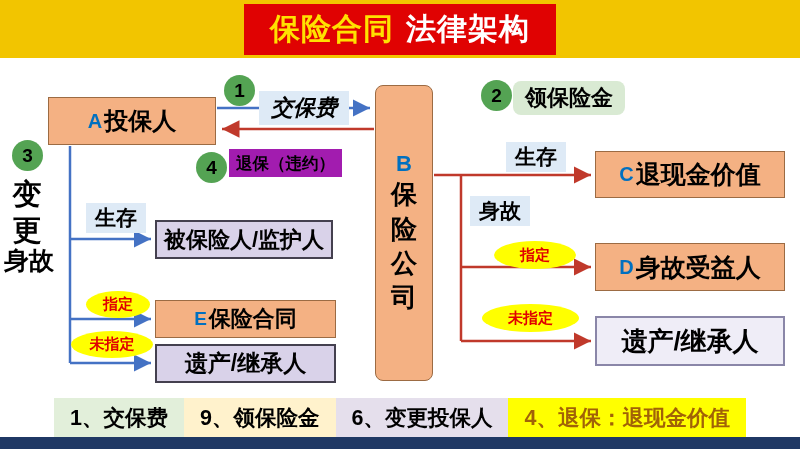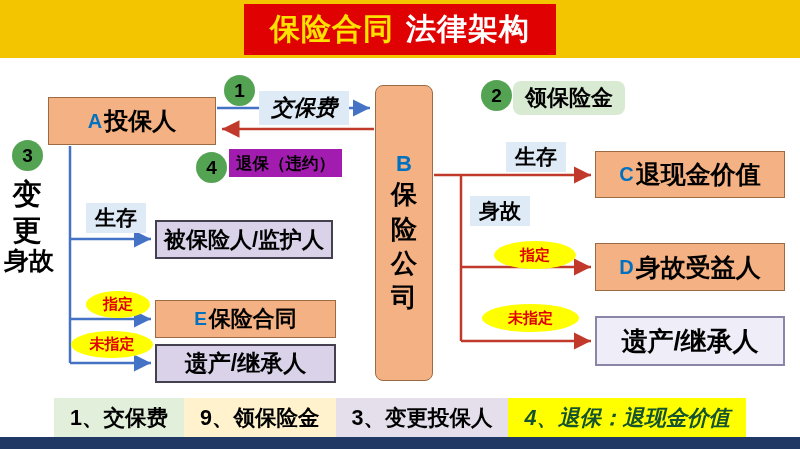--- a/index.html
+++ b/index.html
@@ -33,21 +33,21 @@
     line-height:1.35;padding:3px 7px;text-align:left;}
   .vtext{word-break:break-all;text-align:center;font-weight:bold;color:#000;}
   .plain-label{font-weight:bold;color:#000;}
   .bco{display:flex;flex-direction:column;align-items:center;justify-content:center;border-radius:8px;}
   
   .legend{top:398;left:0;width:800px;height:39px;display:flex;align-items:center;justify-content:center;}
   .legend-item{font-weight:bold;font-size:21.5px;padding:5px 16px;color:#000;white-space:nowrap;}
   .lg1{background:#E2EFDA;}
   .lg2{background:#FFF2CC;}
   .lg3{background:#E5DFEC;}
-  .lg4{background:#FFFF00;color:#14532d;font-style:italic;}
+  .lg4{background:#FFFF00;color:#a16207;}
   .footer-strip{top:437px;left:0;width:800px;height:12px;background:#1F3864;}
 </style>
 </head>
 <body>
 
 <div class="stage">
 
   <svg class="links abs" viewBox="0 0 800 449">
     <defs>
       <marker id="arrow-blue" markerWidth="8" markerHeight="8" refX="7" refY="3.5" orient="auto" markerUnits="strokeWidth">
@@ -125,19 +125,19 @@
     <span class="letter" style="font-size:20px;">D</span>
     <span>身故受益人</span>
   </div>
 
   <div class="pill abs" style="left:482px;top:304px;width:97px;height:28px;">未指定</div>
   <div class="node lightbox abs" style="left:595px;top:316px;width:190px;height:50px;font-size:26px;">遗产/继承人</div>
 
   <div class="legend abs" style="top:398px;">
     <span class="legend-item lg1">1、交保费</span>
     <span class="legend-item lg2">9、领保险金</span>
-    <span class="legend-item lg3">3、变更投保人</span>
+    <span class="legend-item lg3">6、变更投保人</span>
     <span class="legend-item lg4">4、退保：退现金价值</span>
   </div>
 
   <div class="footer-strip abs"></div>
 
 </div>
 
 </body></html>

